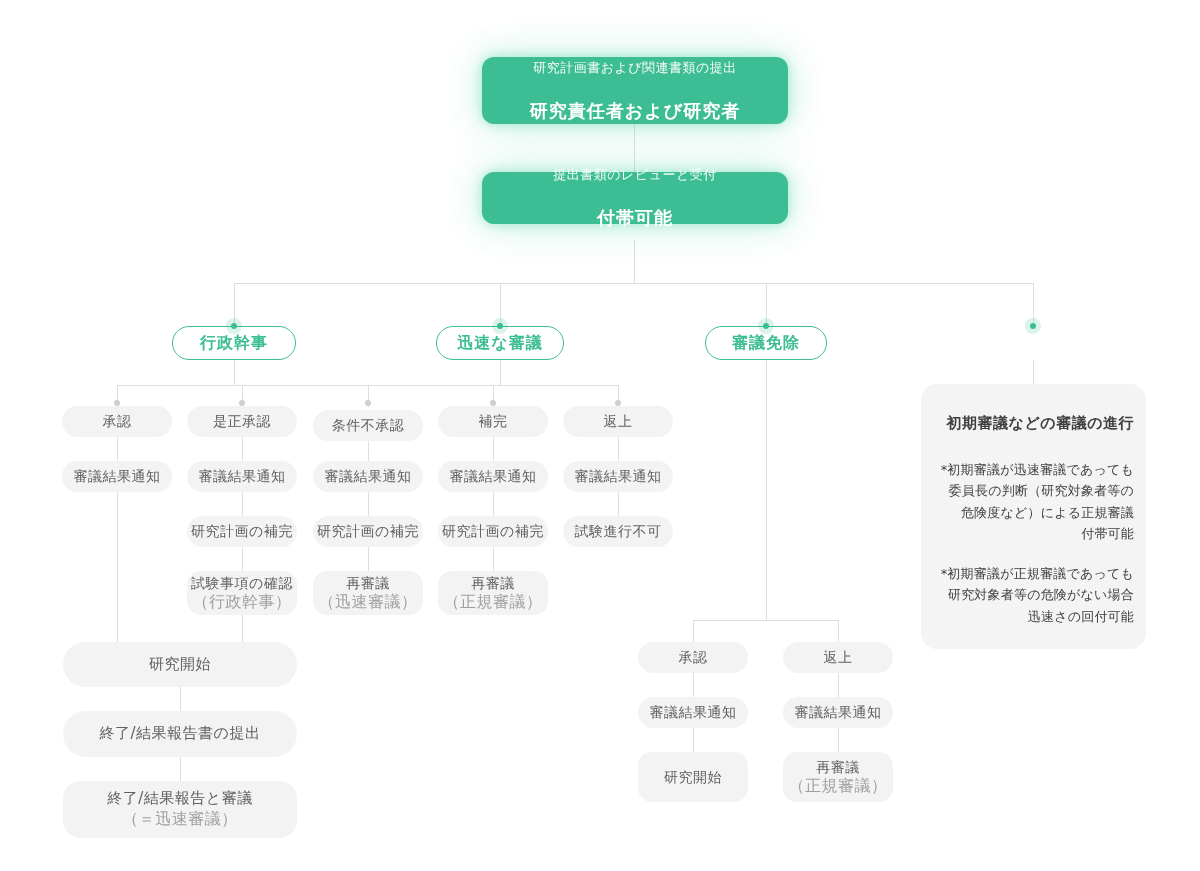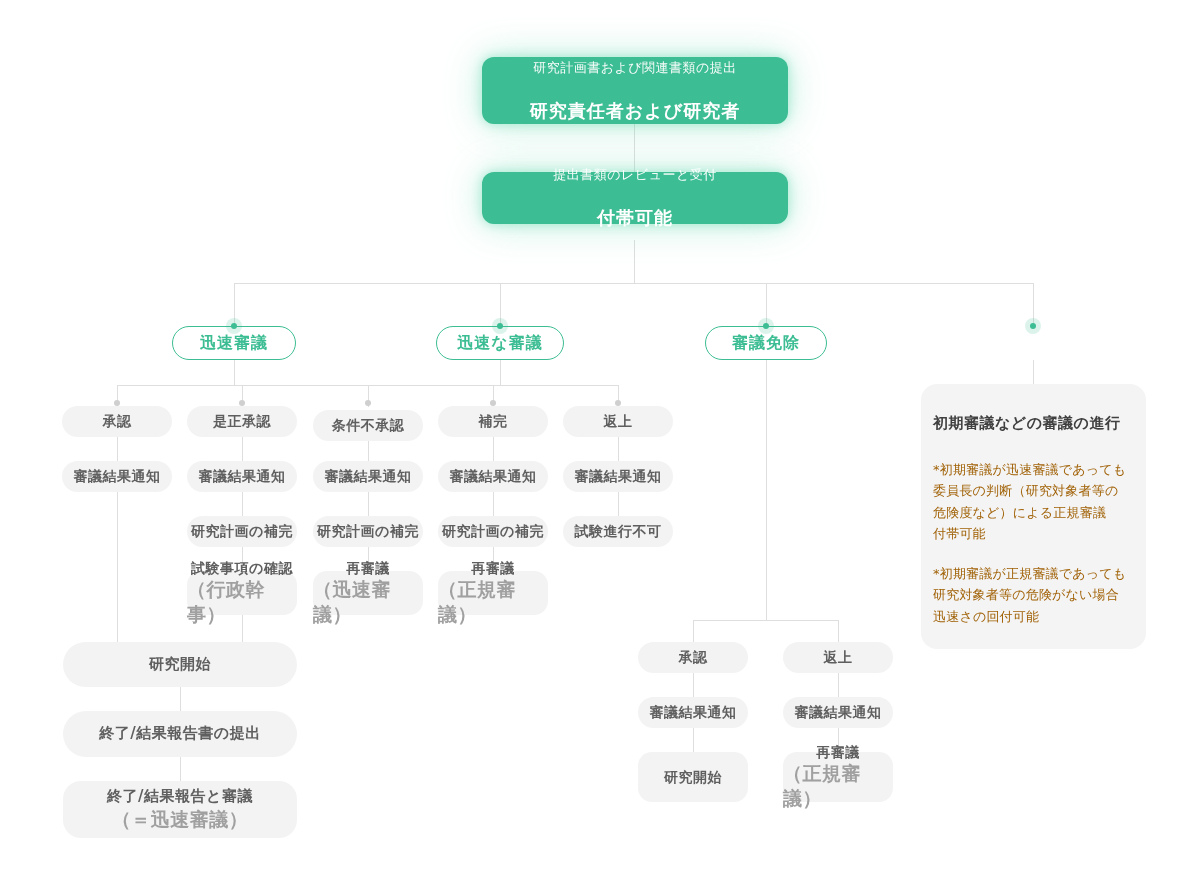--- a/index.html
+++ b/index.html
@@ -34,34 +34,34 @@
   .dot-glow{
     position:absolute;width:16px;height:16px;border-radius:50%;
     background:rgba(61,189,147,.18);display:flex;align-items:center;justify-content:center;
   }
   .dot-glow .dot{width:6px;height:6px;border-radius:50%;background:var(--accent);}
   .gray-dot{position:absolute;width:6px;height:6px;border-radius:50%;background:#cfcfcf;}
 
   .pill{
     position:absolute;height:31px;background:var(--pill-bg);border-radius:16px;
     display:flex;flex-direction:column;align-items:center;justify-content:center;
-    color:var(--pill-text);font-size:14px;letter-spacing:.5px;text-align:left;line-height:1.3;font-weight:bold;
+    color:var(--pill-text);font-size:14px;letter-spacing:.5px;text-align:right;line-height:1.3;
   }
   .pill.tall{height:44px;border-radius:14px;}
-  .pill .sub2{font-size:19px;color:var(--pill-sub);}
+  .pill .sub2{font-size:16px;color:var(--pill-sub);}
   .pill.wide{height:45px;border-radius:23px;font-size:15px;}
   .pill.wide2{height:57px;border-radius:18px;font-size:15px;}
   .pill.exfinal{height:50px;border-radius:14px;}
 
   .panel{
     position:absolute;background:#f4f4f5;border-radius:16px;
-    padding:30px 12px 20px 12px;text-align:left;
+    padding:30px 12px 20px 12px;text-align:right;
   }
   .panel .ptitle{font-size:15px;font-weight:bold;color:#404040;letter-spacing:.5px;margin-bottom:26px;}
-  .panel .para{font-size:13px;color:#a16207;line-height:1.65;margin-bottom:18px;letter-spacing:.2px;}
+  .panel .para{font-size:13px;color:#404040;line-height:1.65;margin-bottom:18px;letter-spacing:.2px;}
 </style>
 </head>
 <body>
 
 <div class="stage">
 
   <div class="line v" style="left:634px;top:124px;height:48px"></div>
   <div class="line v" style="left:634px;top:240px;height:43px"></div>
   <div class="line h" style="left:234px;top:283px;width:799px"></div>
   <div class="line v" style="left:234px;top:283px;height:45px"></div>
@@ -112,21 +112,21 @@
   <div class="gbox" style="left:482px;top:57px;height:67px">
     <div class="sub">研究計画書および関連書類の提出</div>
     <div class="ttl">研究責任者および研究者</div>
   </div>
   <div class="gbox" style="left:482px;top:172px;height:52px">
     <div class="sub">提出書類のレビューと受付</div>
     <div class="ttl">付帯可能</div>
   </div>
 
   <div class="oval" style="left:172px;top:326px;width:124px">
-    <span>迅速審議</span>
+    <span>行政幹事</span>
   </div>
   <div class="oval" style="left:436px;top:326px;width:128px">
     <span>迅速な審議</span>
   </div>
   <div class="oval" style="left:705px;top:326px;width:122px">
     <span>審議免除</span>
   </div>
 
   <div class="dot-glow" style="left:226px;top:318px">
       <span class="dot"></span>

